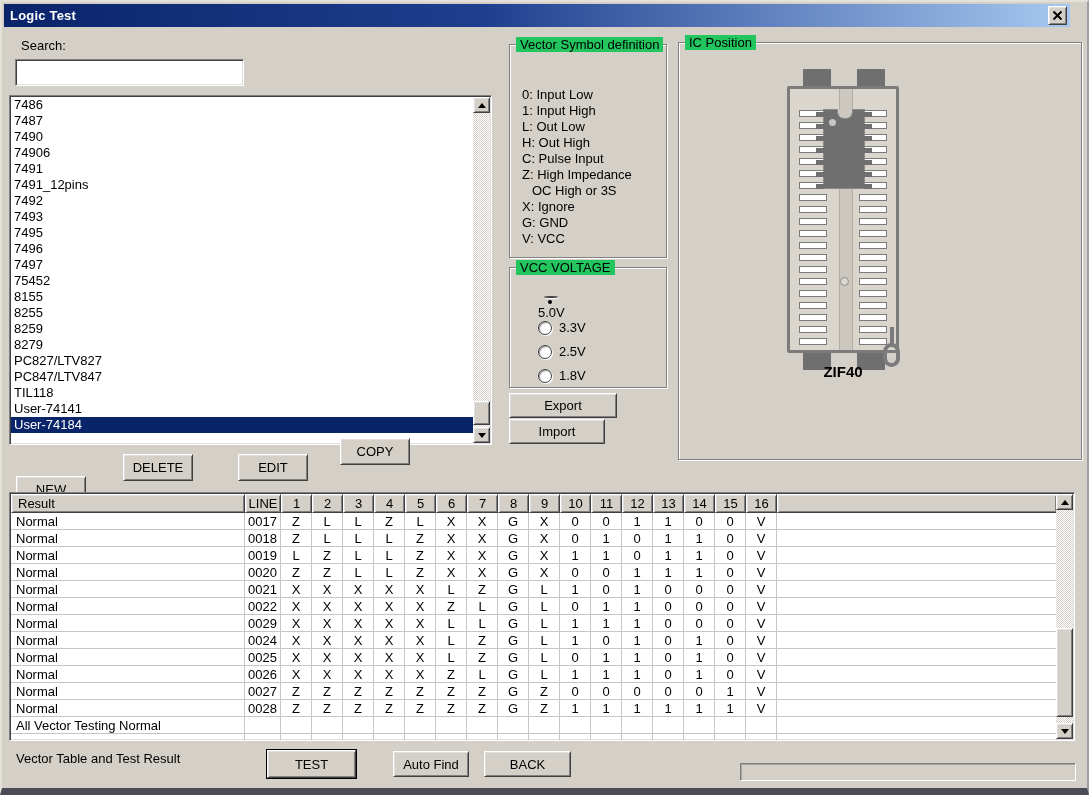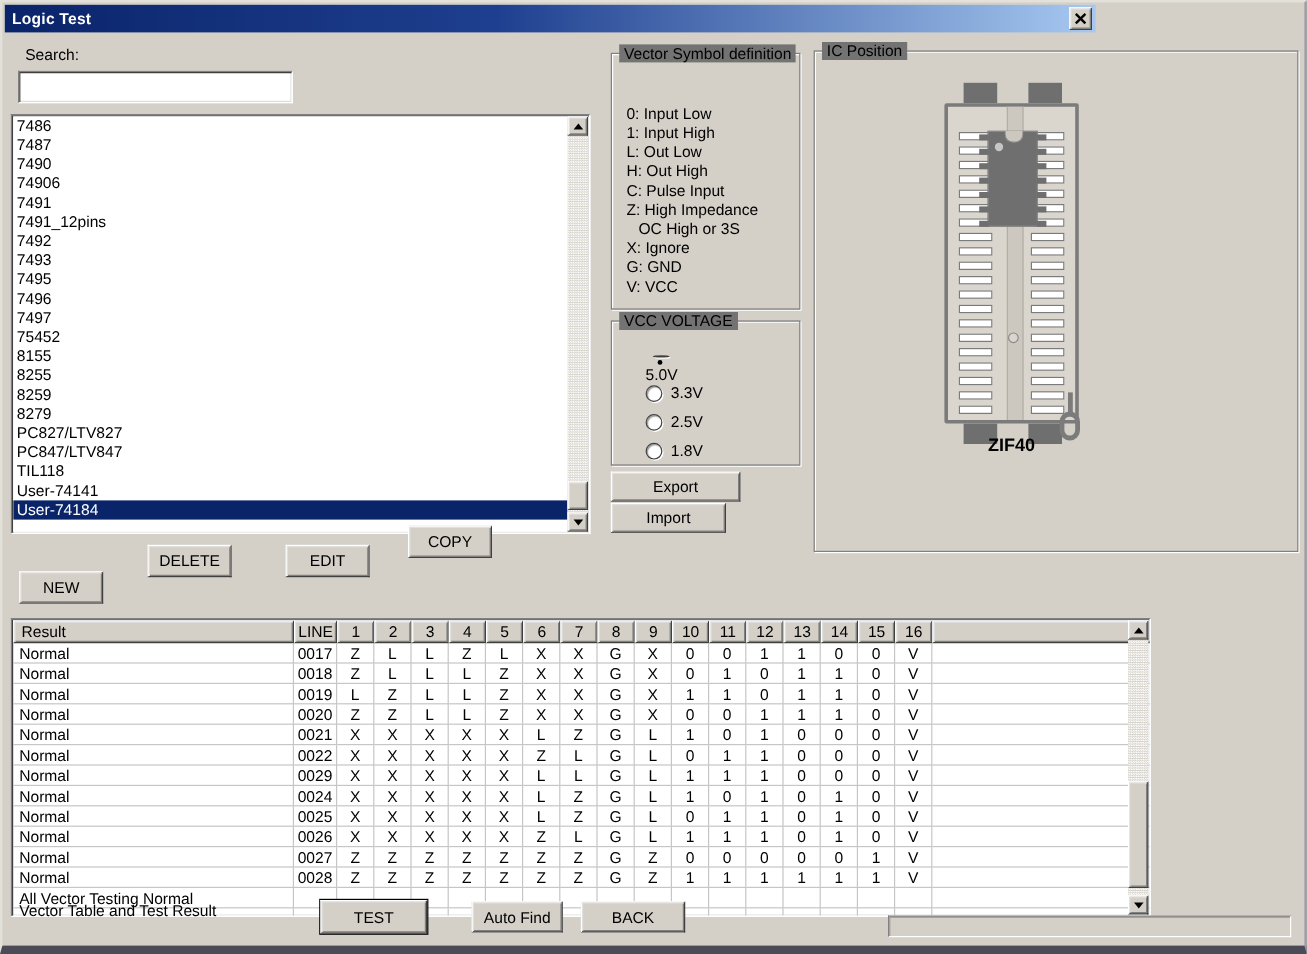--- a/index.html
+++ b/index.html
@@ -4,21 +4,21 @@
 <style>
   html,body{margin:0;padding:0;background:#808080;}
   .dialog{
     position:relative; width:1089px; height:795px; box-sizing:border-box;
     background:#d4d0c8; overflow:hidden;
     font-family:"Liberation Sans", sans-serif; font-size:13px; color:#000;
     border-top:2px solid #e4e1da; border-left:2px solid #e4e1da;
     border-right:2px solid #9d9da5; border-bottom:7px solid #4b4b57;
   }
   .titlebar{
-    position:absolute; left:2px; top:2px; width:909px; height:23px;
+    position:absolute; left:2px; top:2px; width:1066px; height:23px;
     display:flex; align-items:center;
     background:linear-gradient(90deg,#0a246a 0%,#1e3f8f 45%,#a6c8f0 100%);
   }
   .titlebar .title{color:#fff; font-weight:bold; padding-left:6px; letter-spacing:.2px;}
   .close-btn{
     position:absolute; right:3px; top:2px; width:19px; height:19px; padding:0;
     background:#d4d0c8; border:1px solid; border-color:#fff #404040 #404040 #fff;
     box-shadow:inset 1px 1px 0 #dfdfdf, inset -1px -1px 0 #808080;
     display:flex; align-items:center; justify-content:center; cursor:default;
   }
@@ -53,21 +53,21 @@
     display:flex; align-items:center; justify-content:center;}
   .scroll-btn.up{ top:0;} .scroll-btn.down{ bottom:0;}
   .tri-up{ width:0;height:0;border-left:4px solid transparent;border-right:4px solid transparent;border-bottom:5px solid #000;}
   .tri-down{ width:0;height:0;border-left:4px solid transparent;border-right:4px solid transparent;border-top:5px solid #000;}
   .scroll-thumb{ position:absolute; left:0; width:17px; box-sizing:border-box;
     background:#d4d0c8; border:1px solid; border-color:#fff #404040 #404040 #fff;
     box-shadow:inset 1px 1px 0 #dfdfdf, inset -1px -1px 0 #808080;}
   
   .groupbox{ position:absolute; box-sizing:border-box; border:1px solid #808080;
     box-shadow:inset 1px 1px 0 #fff, 1px 1px 0 #fff;}
-  .groupbox .gtitle{ position:absolute; top:-8px; left:6px; background:#737373; padding:0 4px; white-space:nowrap;}
+  .groupbox .gtitle{ position:absolute; top:-8px; left:6px; background:#22c55e; padding:0 4px; white-space:nowrap;}
   .sym-lines{ position:absolute; left:12px; top:42px; line-height:16px;}
   .sym-line.cont{ padding-left:10px;}
   .vcc-row{ position:absolute; left:28px; height:15px; display:flex; align-items:center; gap:7px;}
   .radio{ width:12px; height:12px; border-radius:50%; background:#fff; border:1px solid #404040;
     box-shadow:inset 1px 1px 1px rgba(64,64,64,.55), 1px 1px 0 #fff; position:relative;}
   .radio .dot{ position:absolute; left:3px; top:3px; width:4px; height:4px; border-radius:50%; background:#000;}
   
   .icgroup{ left:676px; top:40px; width:404px; height:418px;}
   .socket-body{ position:absolute; left:108px; top:43px; width:112px; height:267px; box-sizing:border-box;
     border:3px solid #7b7b7b; background:#dad6ce; border-radius:2px;}
@@ -84,22 +84,22 @@
   .pin1-dot{ position:absolute; left:5px; top:9px; width:7px; height:7px; border-radius:50%; background:#c6c6c6;}
   .stub{ position:absolute; width:8px; height:5px; background:#6f6f6f;}
   .mid-circle{ position:absolute; left:50px; top:188px; width:9px; height:9px; box-sizing:border-box;
     border:1px solid #8a8a8a; border-radius:50%; background:#dad6ce;}
   .lever-stem{ position:absolute; left:211px; top:284px; width:4px; height:20px; background:#7b7b7b;}
   .lever-ring{ position:absolute; left:204px; top:300px; width:17px; height:24px; box-sizing:border-box;
     border:4px solid #7b7b7b; border-radius:9px;}
   .socket-label{ position:absolute; left:108px; top:320px; width:112px; text-align:center;
     font-weight:bold; font-size:15px;}
   
-  .result-panel{ position:absolute; left:7px; top:490px; width:950px; height:249px; box-sizing:border-box;
-    background:#fff; overflow:hidden;margin-top:23px;}
+  .result-panel{ position:absolute; left:7px; top:490px; width:1066px; height:249px; box-sizing:border-box;
+    background:#fff; overflow:hidden;}
   .result-panel table{ position:absolute; left:1px; top:1px; border-collapse:separate; border-spacing:0;
     table-layout:fixed; width:1046px; font-size:13px;}
   .result-panel th{ height:19px; box-sizing:border-box; background:#d4d0c8; font-weight:normal;
     border:1px solid; border-color:#fff #404040 #404040 #fff;
     box-shadow:inset 1px 1px 0 #dfdfdf, inset -1px -1px 0 #808080; overflow:hidden; white-space:nowrap;}
   .result-panel th.c-result{ width:234px; text-align:left; padding-left:6px;}
   .result-panel th.c-line{ width:36px;}
   .result-panel th.c-val{ width:31px;}
   .result-panel th.c-fill{ width:auto;}
   .result-panel td{ height:17px; box-sizing:border-box; padding:0; overflow:hidden; white-space:nowrap;

